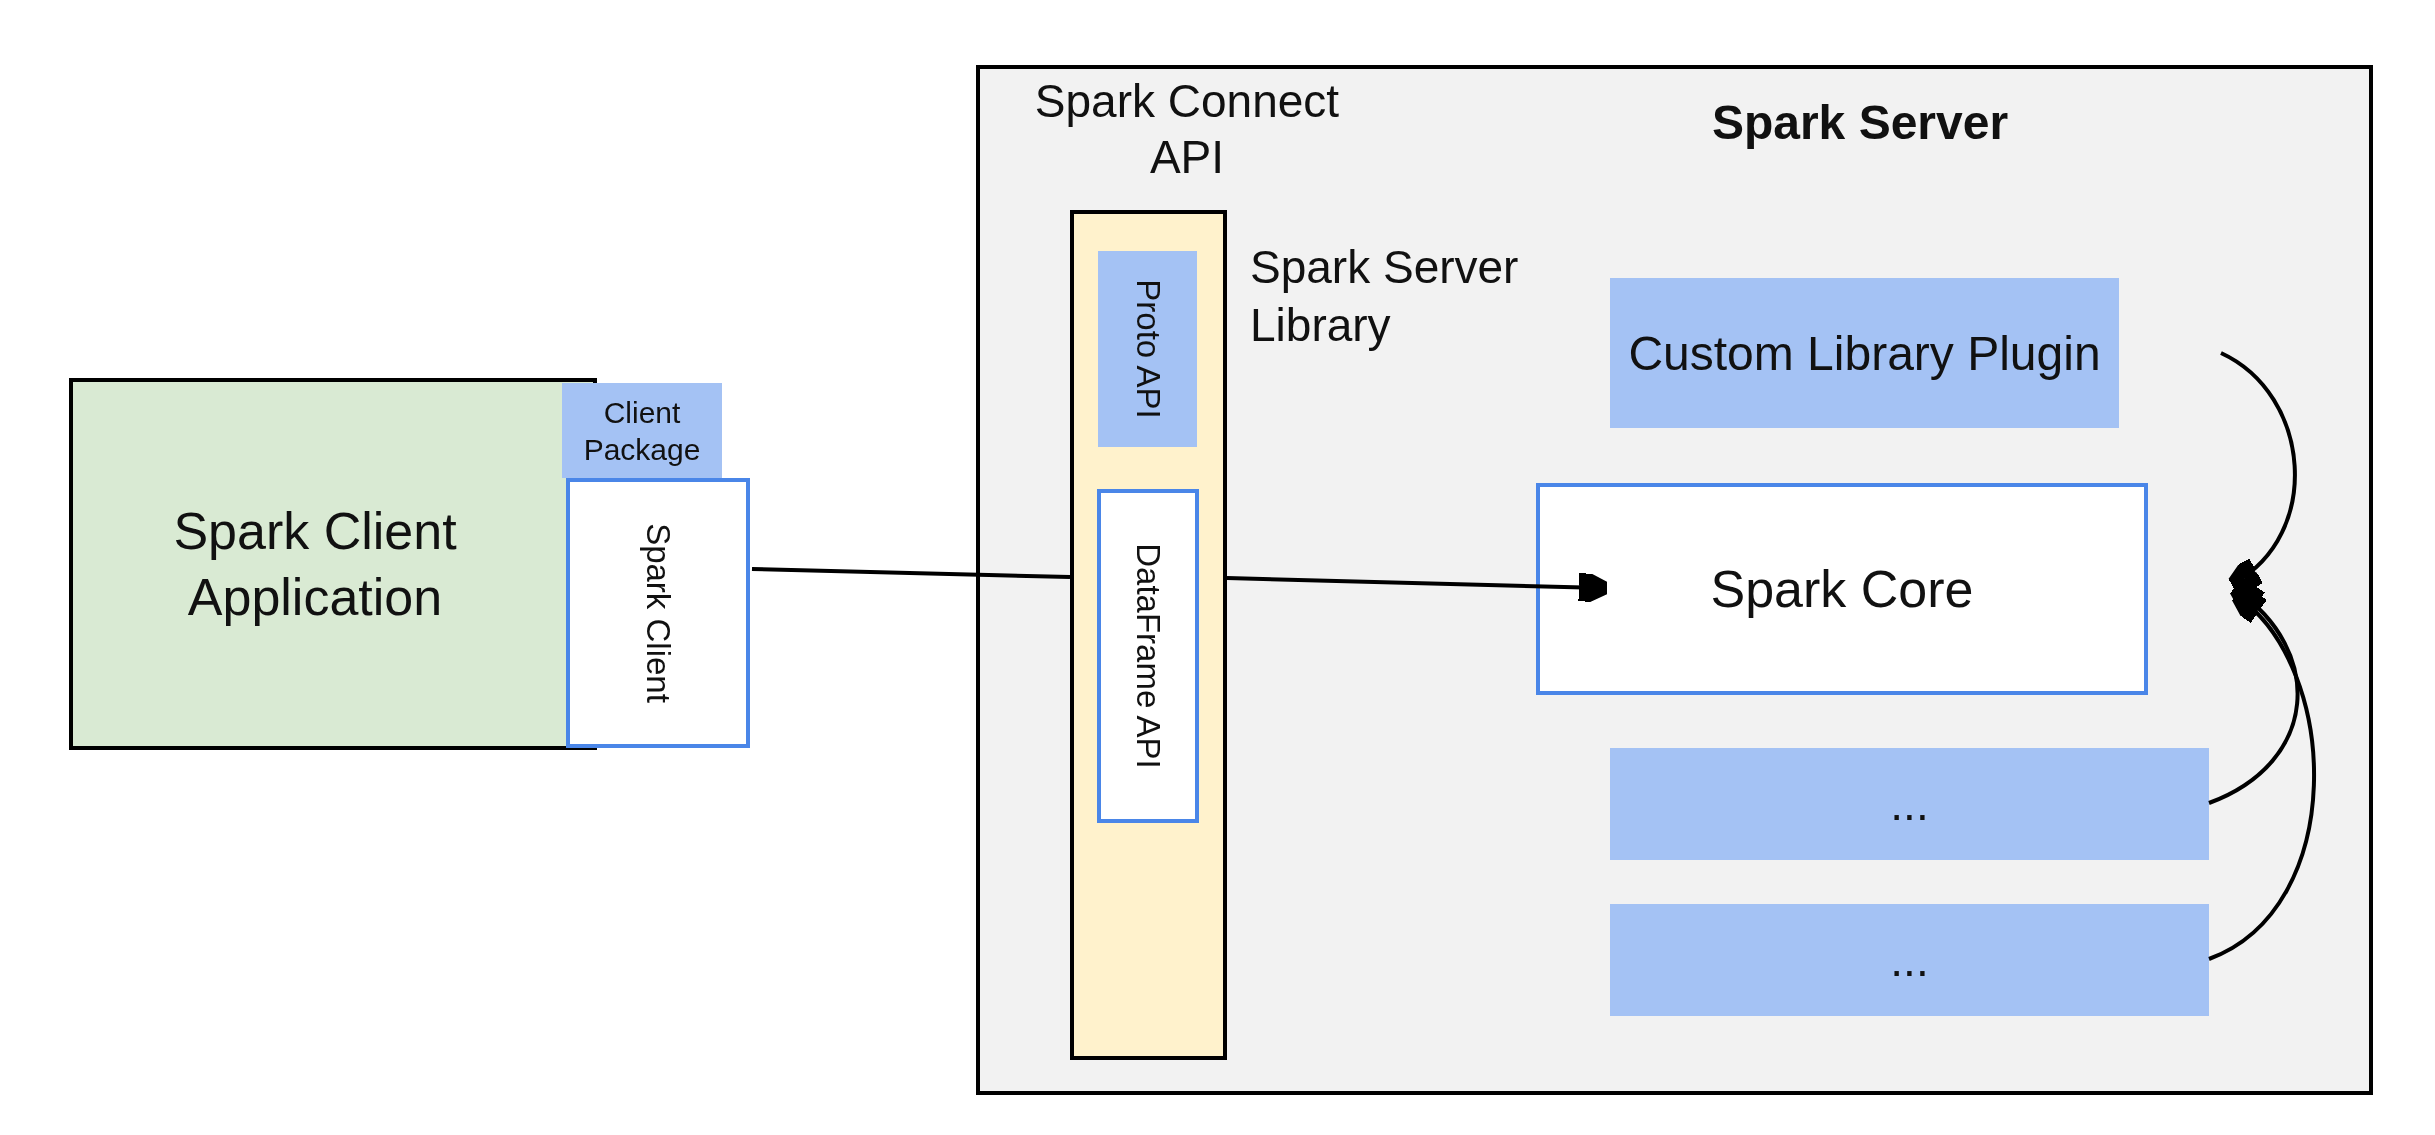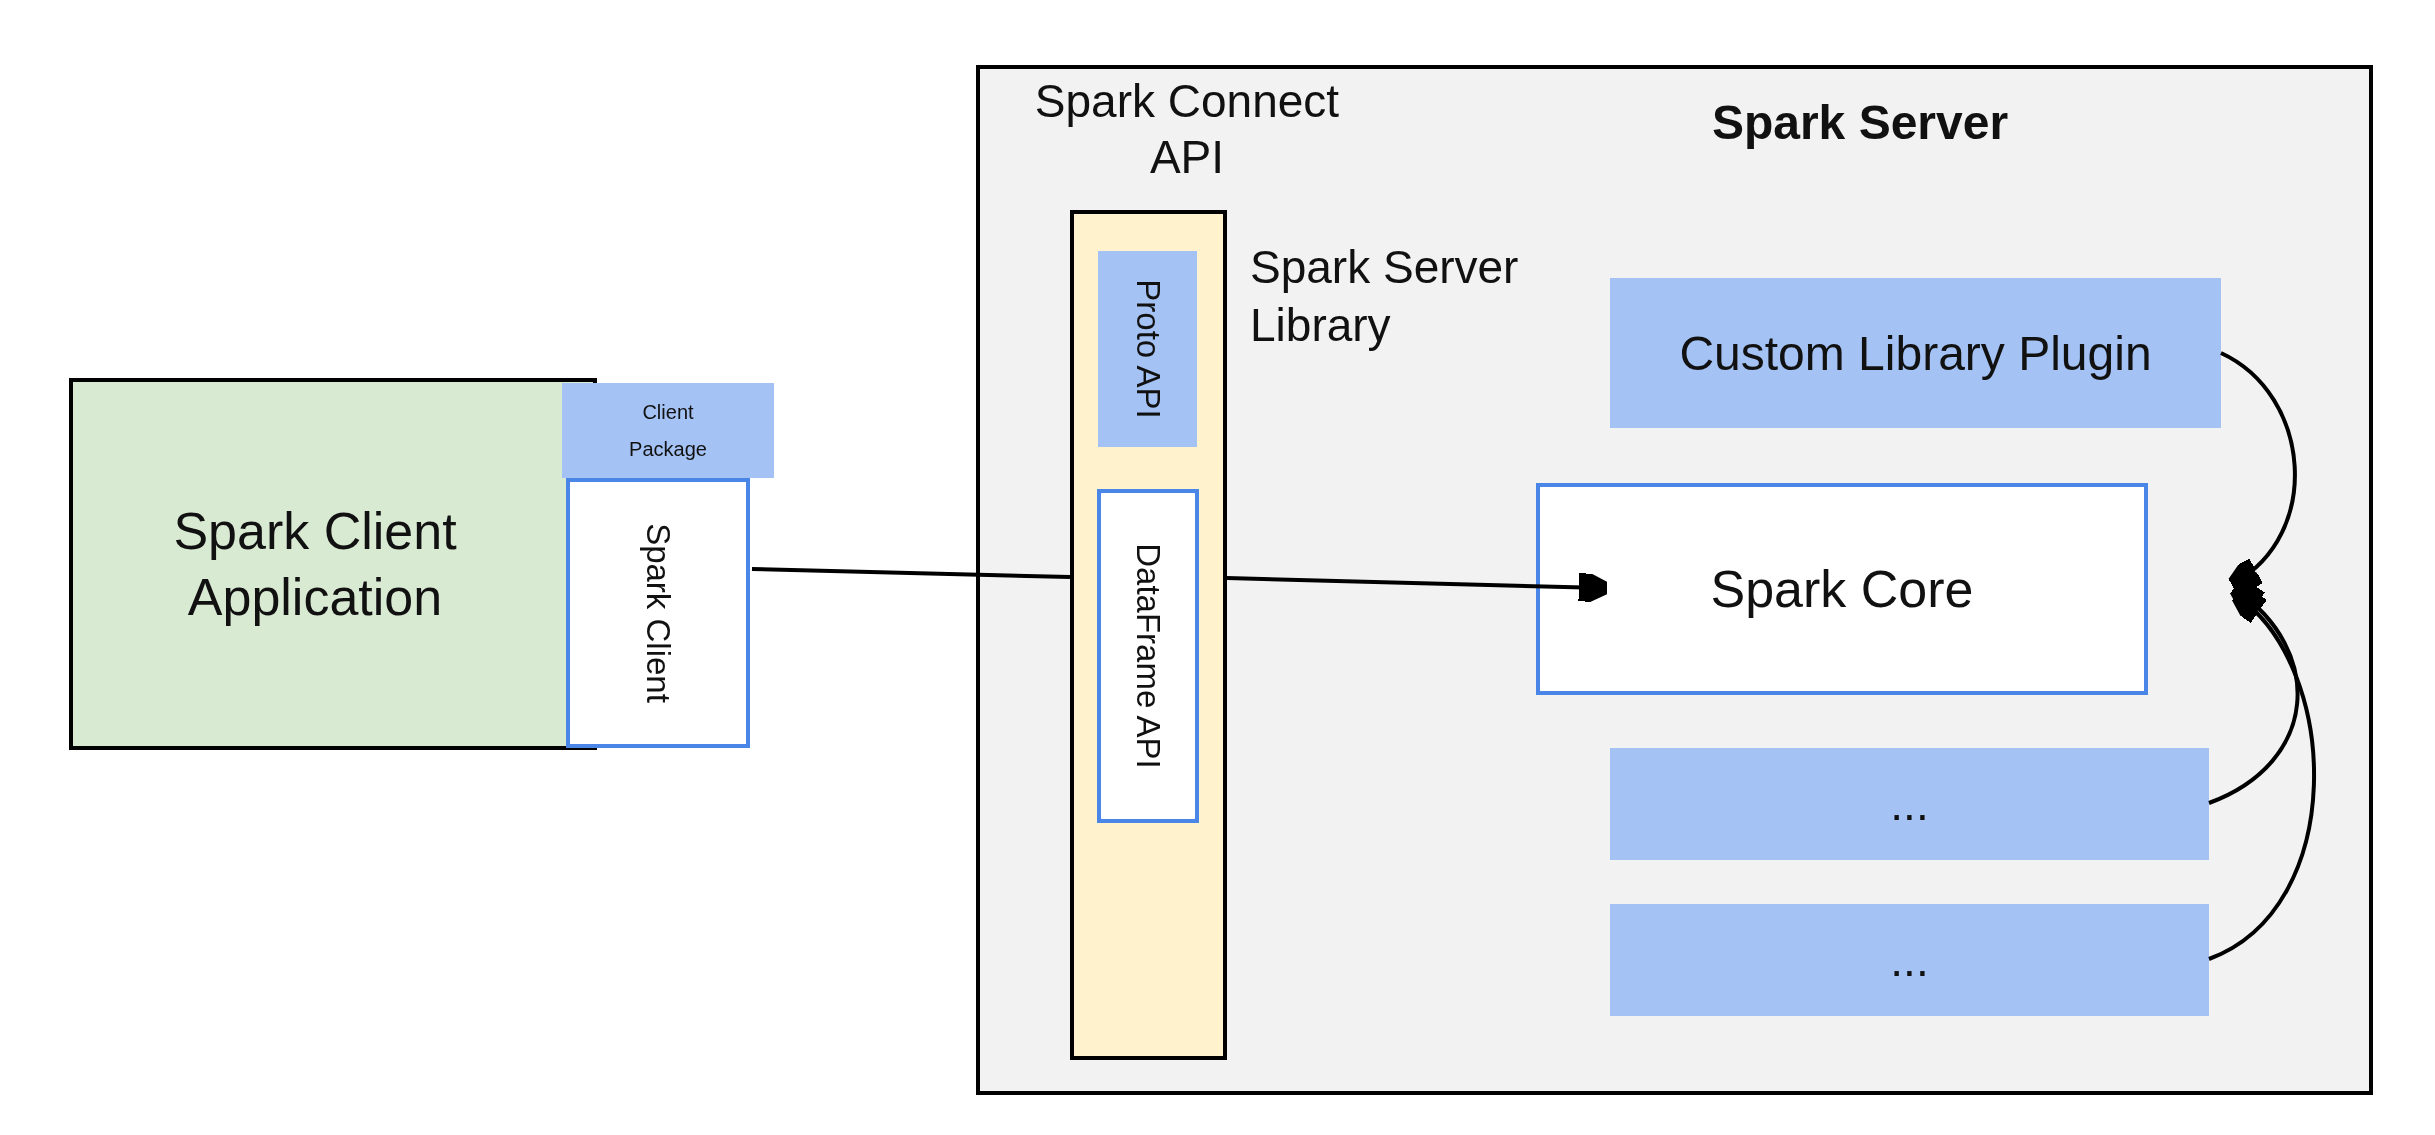--- a/index.html
+++ b/index.html
@@ -7,38 +7,38 @@
     position:relative;width:2435px;height:1135px;background:#ffffff;overflow:hidden;
     font-family:"Liberation Sans", sans-serif;color:#111111;
   }
   .abs{position:absolute;box-sizing:border-box;}
   .center{display:flex;align-items:center;justify-content:center;text-align:center;}
   .pre{white-space:pre-line;}
 
   
   .green-box{left:69px;top:378px;width:528px;height:372px;background:#d9ead3;border:4px solid #000;z-index:1;}
   .green-label{left:80px;top:378px;width:470px;height:372px;font-size:52px;line-height:66px;z-index:1;}
-  .pkg-box{left:562px;top:383px;width:212px;height:95px;background:#a4c2f4;z-index:2;
-           font-size:20px;line-height:37px;}
+  .pkg-box{left:562px;top:383px;width:160px;height:95px;background:#a4c2f4;z-index:2;
+           font-size:30px;line-height:37px;}
   .spark-client-box{left:566px;top:478px;width:184px;height:270px;background:#ffffff;border:4px solid #4a86e8;z-index:2;}
   .vtext{transform:rotate(90deg);white-space:nowrap;}
 
   
   .gray-box{left:976px;top:65px;width:1397px;height:1030px;background:#f2f2f2;border:4px solid #000;z-index:0;}
   .connect-api-label{left:1020px;top:73px;width:320px;font-size:46px;line-height:56px;z-index:1;margin-left:7px;}
 
   
   .yellow-box{left:1070px;top:210px;width:157px;height:850px;background:#fff2cc;border:4px solid #000;z-index:1;}
   .proto-box{left:1098px;top:251px;width:99px;height:196px;background:#a4c2f4;z-index:2;font-size:33px;}
   .dataframe-box{left:1097px;top:489px;width:102px;height:334px;background:#ffffff;border:4px solid #4a86e8;z-index:2;font-size:33px;}
   .library-label{left:1250px;top:238px;width:330px;font-size:46px;line-height:58px;text-align:left;z-index:1;}
 
   
   .server-title{left:1610px;top:95px;width:500px;font-size:48px;font-weight:bold;text-align:center;z-index:1;}
-  .plugin-box{left:1610px;top:278px;width:611px;height:150px;background:#a4c2f4;font-size:48px;z-index:1;}
+  .plugin-box{left:1610px;top:278px;width:509px;height:150px;background:#a4c2f4;font-size:48px;z-index:1;}
   .core-box{left:1536px;top:483px;width:612px;height:212px;background:#ffffff;border:4px solid #4a86e8;font-size:52px;z-index:1;}
   .more-box-1{left:1610px;top:748px;width:599px;height:112px;background:#a4c2f4;font-size:46px;z-index:1;}
   .more-box-2{left:1610px;top:904px;width:599px;height:112px;background:#a4c2f4;font-size:46px;z-index:1;}
 
   .connectors{position:absolute;left:0;top:0;width:2435px;height:1135px;z-index:10;pointer-events:none;}
   .connectors path{stroke:#000;stroke-width:4;fill:none;}
 </style>
 </head>
 <body>
 

